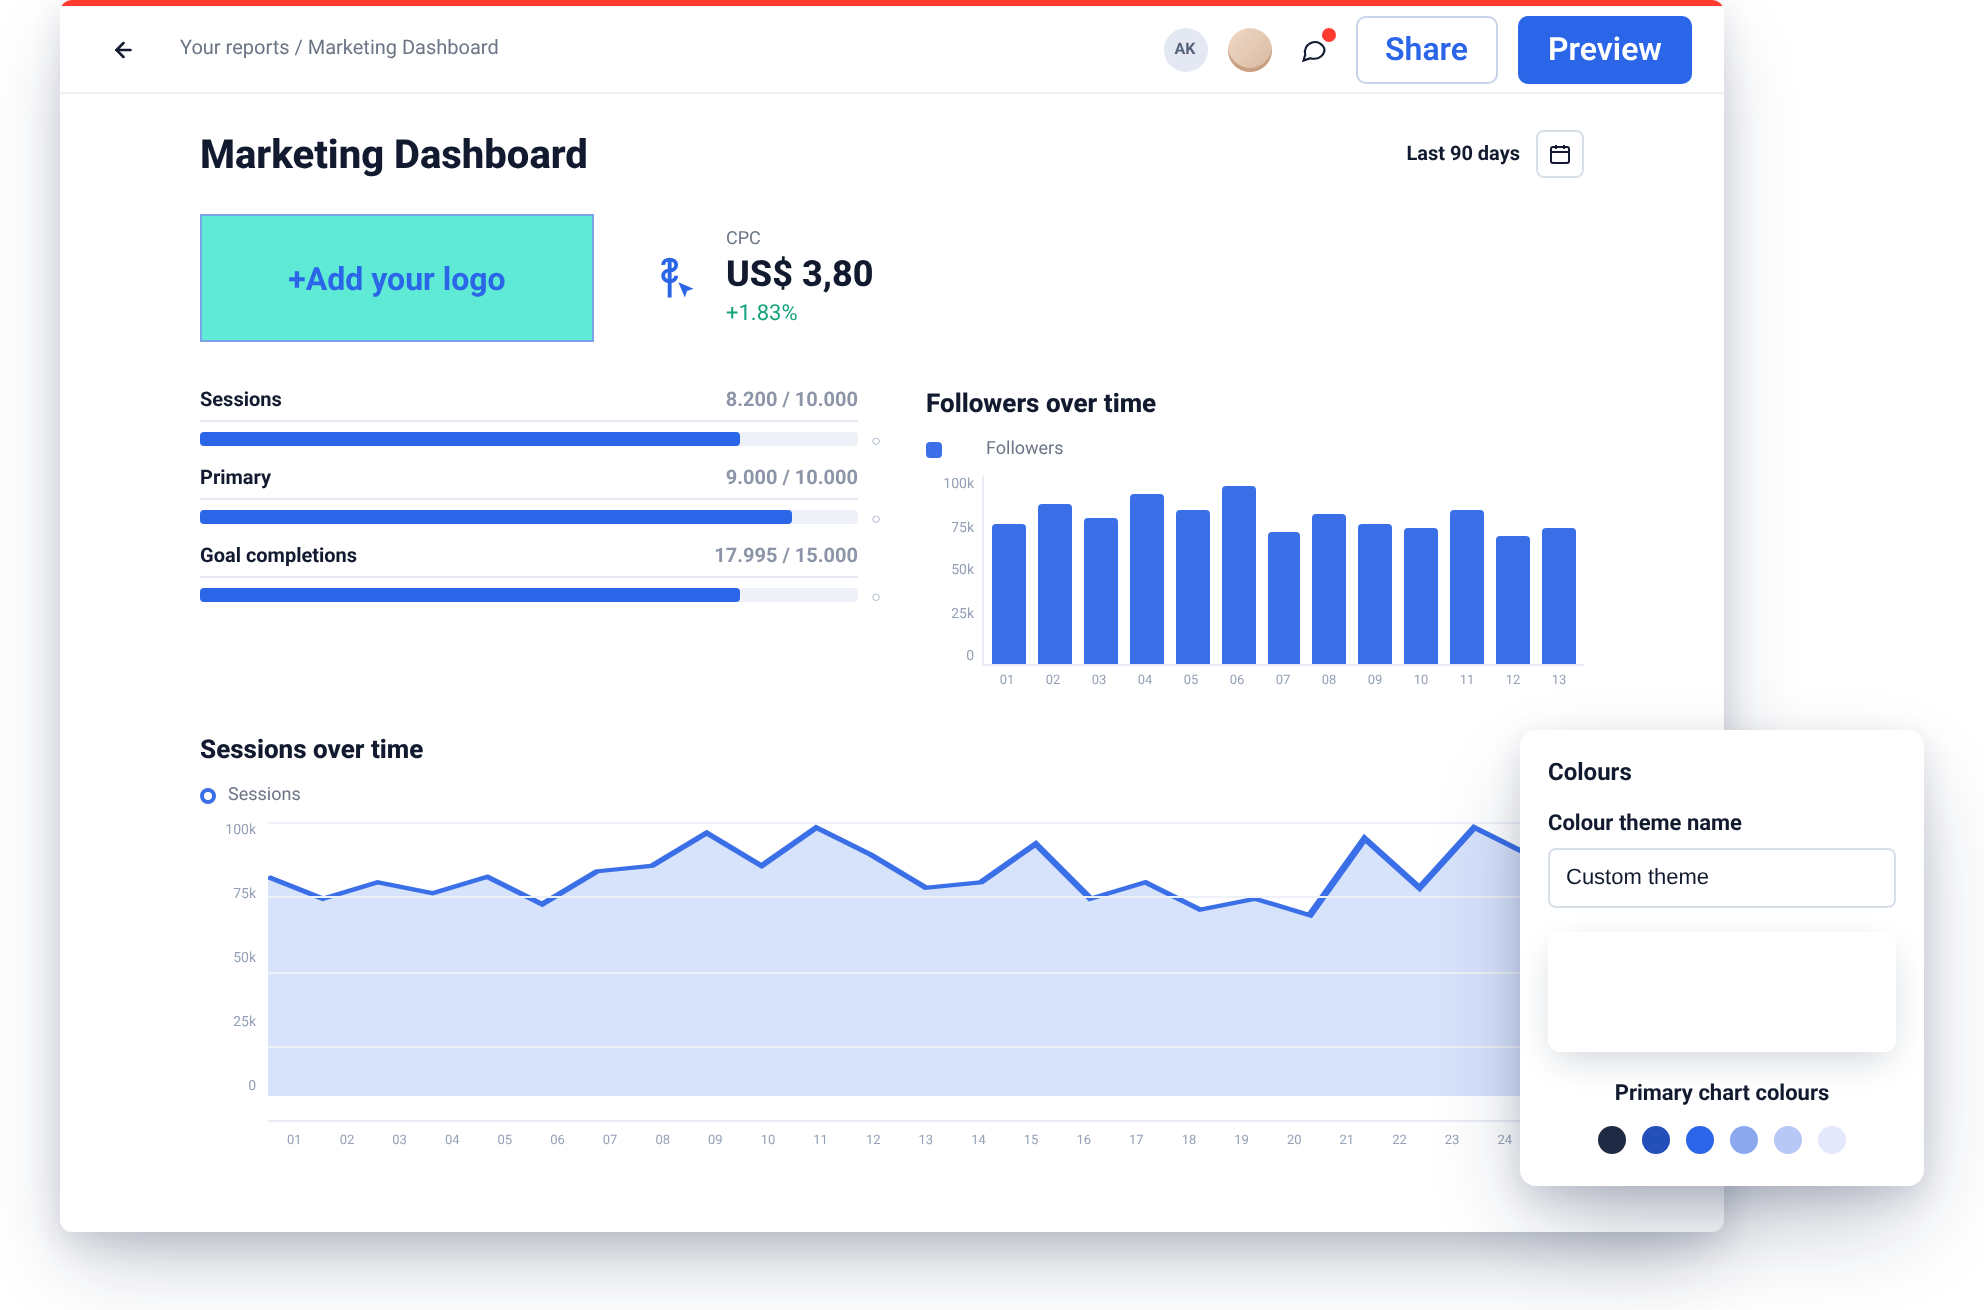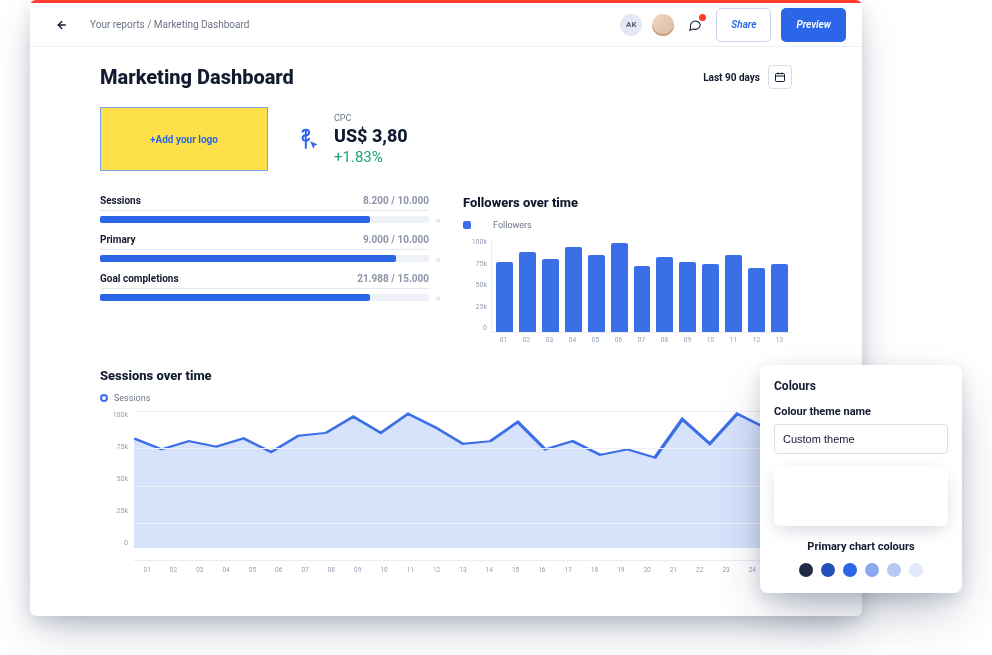--- a/index.html
+++ b/index.html
@@ -39,45 +39,45 @@
     flex: 1;
   }
   .head-right { display: flex; align-items: center; gap: 10px; }
   .avatar { width: 22px; height: 22px; border-radius: 50%; display: flex; align-items:center; justify-content:center; }
   .avatar.ak { background: #e3e8f2; color:#56627a; font-size:8px; font-weight:700;}
   .avatar.photo { background: linear-gradient(135deg,#f0d9c6,#d8b9a0); box-shadow: inset 0 -2px 0 #c89f80;}
   .chat-icon { width:22px;height:22px; border-radius:50%; display:flex;align-items:center;justify-content:center; position:relative;}
   .dot-badge { position:absolute; top:0; right:0; width:7px;height:7px;background:#ff3b30;border-radius:50%;}
   .btn {
     height: 26px; padding: 16px 14px; border-radius: 5px;
-    font-size: 10px; font-weight: 600; display:flex;align-items:center;
-    cursor: pointer; border: 1px solid transparent; font-style: italic;
+    font-size: 16px; font-weight: 600; display:flex;align-items:center;
+    cursor: pointer; border: 1px solid transparent;
   }
   .btn.outline { border-color: #c8d3e8; color:#2c66e8; background:#fff;}
   .btn.primary { background:#2c66e8; color:#fff;}
 
   .content { padding: 18px 70px 22px 70px; }
 
   .title-row { display:flex; justify-content:space-between; align-items:center; margin-bottom: 18px;}
   .page-title { font-size: 20px; font-weight: 800; color:#111a2e;}
   .date-range { display:flex; align-items:center; gap:8px; font-size:10px; font-weight:700; color:#111a2e;}
   .cal-btn { width:24px;height:24px;border:1px solid #d9dfe9; border-radius:4px; display:flex; align-items:center; justify-content:center;}
 
   .kpi-row { display:flex; gap: 26px; margin-bottom: 24px; align-items:stretch;}
   .logo-box {
-    width: 168px; height: 64px;
-    border: 1px solid #7da4eb; background:#fde047;
+    width: 197px; height: 64px;
+    border: 1px solid #7da4eb; background:#5eead4;
     display:flex; align-items:center; justify-content:center;
-    color:#2c66e8; font-size:10px; font-weight:700; cursor:pointer;
+    color:#2c66e8; font-size:16px; font-weight:700; cursor:pointer;
   }
   .kpi { display:flex; align-items:center; gap:12px; }
   .kpi-icon { width:28px; height:28px; display:flex; align-items:center; justify-content:center; color:#2c66e8;}
   .kpi-body .kpi-label { font-size:9px; color:#6b7586; margin-bottom:2px;}
   .kpi-body .kpi-value { font-size:18px; font-weight:800; color:#111a2e;}
-  .kpi-body .kpi-delta { font-size:15px; margin-top:2px;}
+  .kpi-body .kpi-delta { font-size:11px; margin-top:2px;}
   .kpi-delta.pos { color:#14a47c;}
 
   .mid-row { display:flex; gap: 34px; margin-bottom: 24px;}
   .mid-col { flex:1; min-width:0;}
   .section-title { font-size:13px; font-weight:800; color:#111a2e; margin-bottom:10px;}
 
   .metric-row { margin-bottom: 11px;}
   .metric-head {
     display:flex; justify-content:space-between; align-items:center;
     font-size:10px; font-weight:700; color:#111a2e;
@@ -221,21 +221,21 @@
                 <span class="val">9.000 / 10.000</span>
               </div>
               <div class="bar-track">
                 <div class="bar-fill" style="width:90%"></div>
                 <span class="bar-end">○</span>
               </div>
             </div>
             <div class="metric-row">
               <div class="metric-head">
                 <span>Goal completions</span>
-                <span class="val">21.988 / 15.000</span>
+                <span class="val">17.995 / 15.000</span>
               </div>
               <div class="bar-track">
                 <div class="bar-fill" style="width:82%"></div>
                 <span class="bar-end">○</span>
               </div>
             </div>
           </div>
       </div>
 
       <div class="mid-col">

